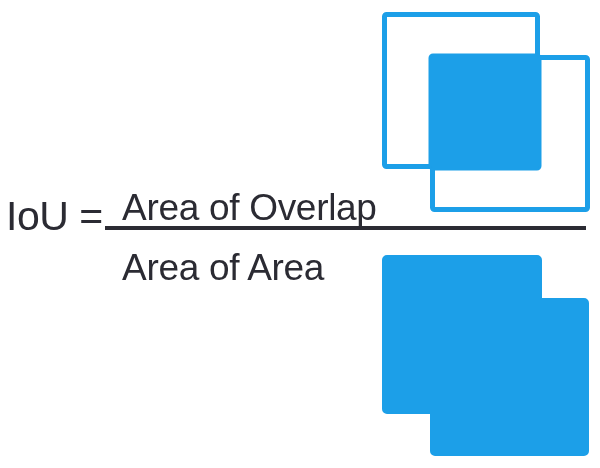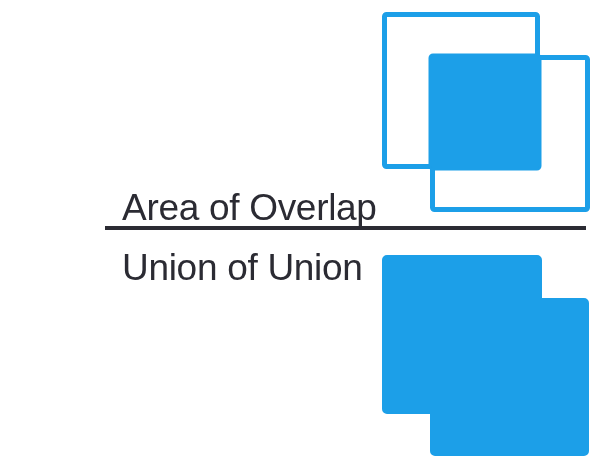--- a/index.html
+++ b/index.html
@@ -94,25 +94,26 @@
     width: 100%;
     height: 100%;
     overflow: visible;
   }
 </style>
 </head>
 <body style="background: rgb(255, 255, 255);">
 
 <div id="canvas">
 
+  <div class="formula-label" style="color: rgb(43, 43, 51);">IoU =</div>
 
   <div class="fraction">
     <div class="numerator" style="color: rgb(43, 43, 51);">Area of Overlap</div>
     <div class="fraction-bar" style="background: rgb(43, 43, 51);"></div>
-    <div class="denominator" style="color: rgb(43, 43, 51);">Union of Union</div>
+    <div class="denominator" style="color: rgb(43, 43, 51);">Area of Area</div>
   </div>
 
   <div class="diagram" id="overlap-diagram">
     <svg viewBox="0 0 222 215" xmlns="http://www.w3.org/2000/svg">
 
       <rect x="10.5" y="10.5" width="153" height="152" fill="none" stroke="#1c9fe8" stroke-width="5" stroke-linejoin="round" rx="2" ry="2"></rect>
 
       <rect x="58.5" y="53.5" width="155" height="152" fill="none" stroke="#1c9fe8" stroke-width="5" stroke-linejoin="round" rx="2" ry="2"></rect>
 
       <rect x="56" y="51" width="110" height="114" fill="#1c9fe8" stroke="#1c9fe8" stroke-width="3" stroke-linejoin="round" rx="3" ry="3"></rect>

